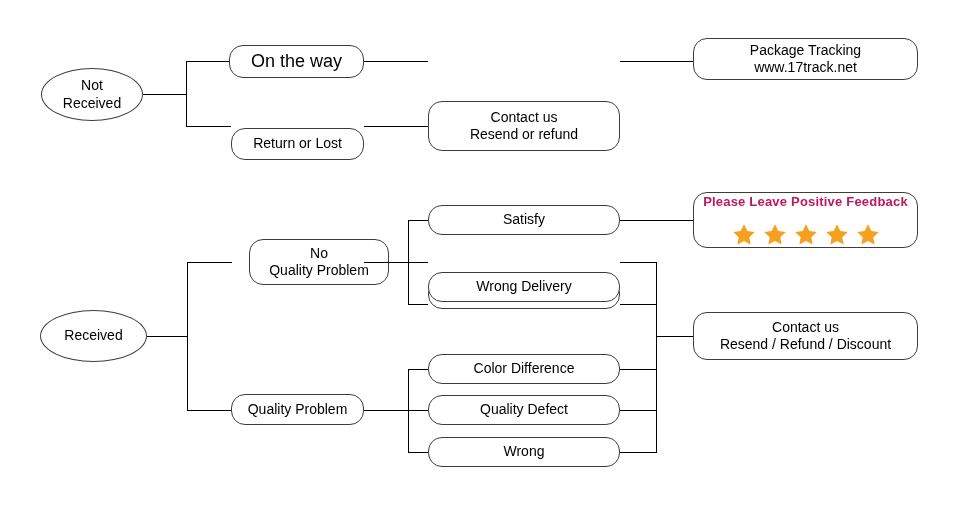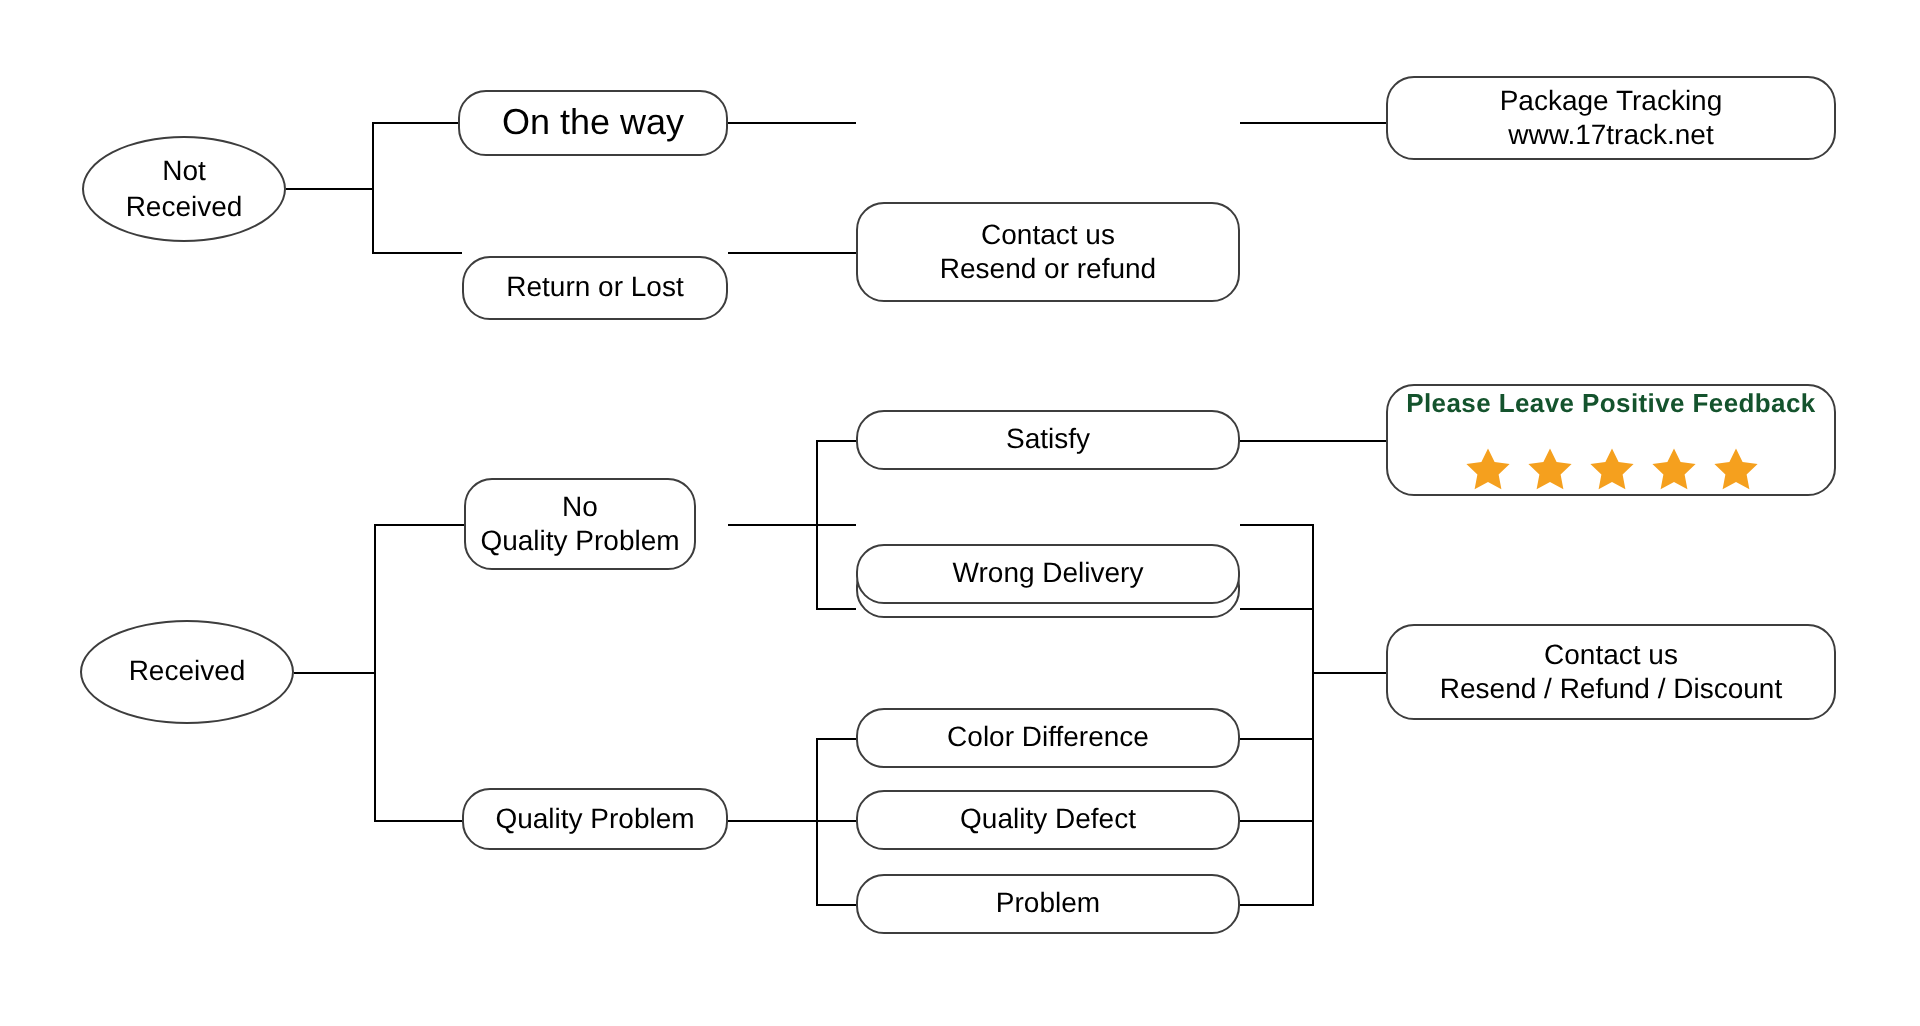--- a/index.html
+++ b/index.html
@@ -58,21 +58,21 @@
     border: 1px solid #3d3d3d;
     border-radius: 14px;
     background: #ffffff;
     display: flex;
     flex-direction: column;
     align-items: center;
     justify-content: center;
   }
   .feedback-text {
     font-weight: bold;
-    color: #14532d;
+    color: #be185d;
     letter-spacing: 0.2px;
     margin-bottom: 14px;
   }
   .stars {
     display: flex;
     gap: 7px;
     align-items: center;
     justify-content: center;
   }
   .star {
@@ -128,21 +128,21 @@
   </div>
 
   <div class="line h" style="left:147px; top:336px; width:40px;"></div>
 
   <div class="line v" style="left:187px; top:262px; height:148px;"></div>
 
   <div class="line h" style="left:187px; top:262px; width:45px;"></div>
 
   <div class="line h" style="left:187px; top:410px; width:44px;"></div>
 
-  <div class="node rect" style="left:232px; top:239px; width:116px; height:46px; font-size:14px;">
+  <div class="node rect" style="left:249px; top:239px; width:140px; height:46px; font-size:14px;">
     <span class="node-label">No
 Quality Problem</span>
   </div>
 
   <div class="node rect" style="left:231px; top:394px; width:133px; height:31px; font-size:14px;">
     <span class="node-label">Quality Problem</span>
   </div>
 
   <div class="line h" style="left:364px; top:262px; width:44px;"></div>
   <div class="line v" style="left:408px; top:220px; height:84px;"></div>
@@ -166,21 +166,21 @@
   <div class="line h" style="left:408px; top:410px; width:20px;"></div>
   <div class="line h" style="left:408px; top:452px; width:20px;"></div>
 
   <div class="node rect" style="left:428px; top:395px; width:192px; height:30px; font-size:14px;">
     <span class="node-label">Quality Defect</span>
   </div>
   <div class="node rect" style="left:428px; top:354px; width:192px; height:30px; font-size:14px;">
     <span class="node-label">Color Difference</span>
   </div>
   <div class="node rect" style="left:428px; top:437px; width:192px; height:30px; font-size:14px;">
-    <span class="node-label">Problem</span>
+    <span class="node-label">Wrong</span>
   </div>
 
   <div class="line h" style="left:620px; top:220px; width:73px;"></div>
 
   <div class="line h" style="left:620px; top:262px; width:36px;"></div>
   <div class="line h" style="left:620px; top:304px; width:36px;"></div>
   <div class="line h" style="left:620px; top:369px; width:36px;"></div>
   <div class="line h" style="left:620px; top:410px; width:36px;"></div>
   <div class="line h" style="left:620px; top:452px; width:36px;"></div>
   <div class="line v" style="left:656px; top:262px; height:191px;"></div>

